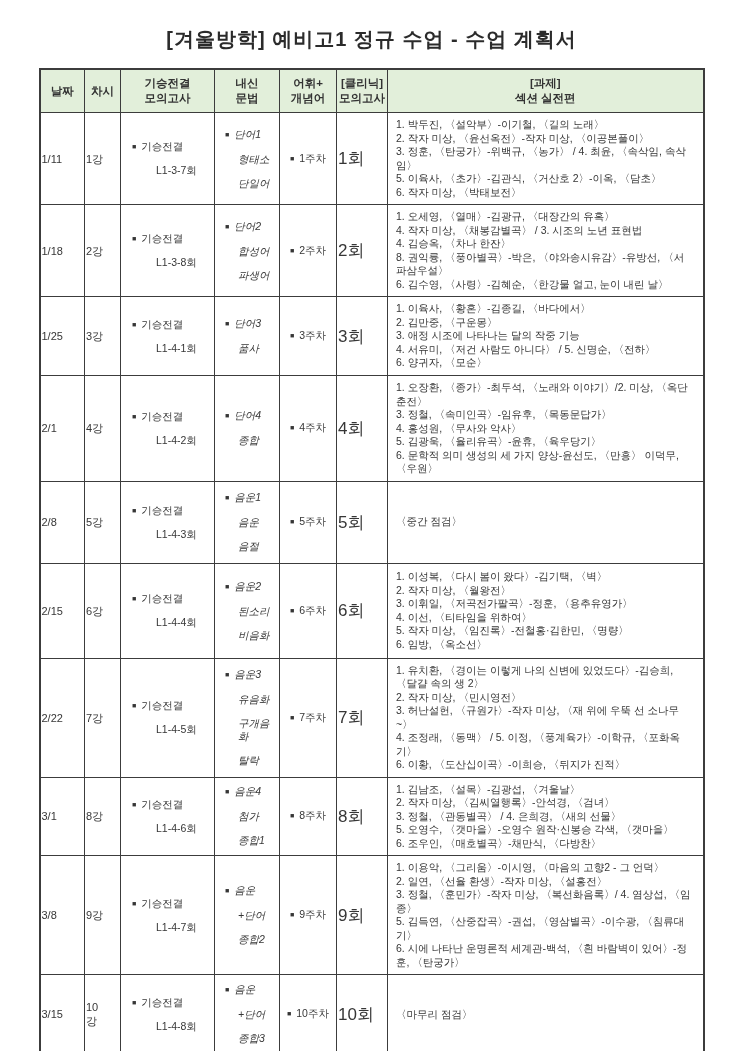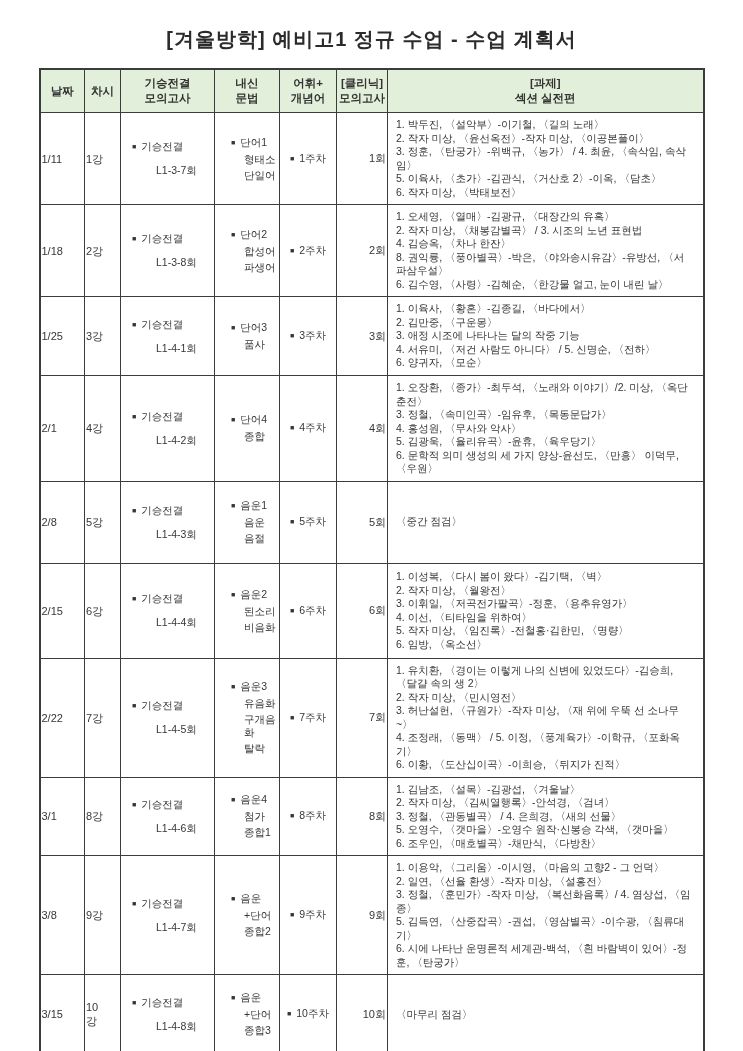--- a/index.html
+++ b/index.html
@@ -33,25 +33,25 @@
   tbody tr:nth-of-type(6){height:95px;}
   tbody tr:nth-of-type(7){height:95px;}
   tbody tr:nth-of-type(8){height:73px;}
   tbody tr:nth-of-type(9){height:100px;}
   tbody tr:nth-of-type(10){height:80px;}
   td.c-date,td.c-sess{text-align:left;font-size:11px;white-space:pre-line;line-height:14px;}
   .bline{display:flex;gap:5px;align-items:baseline;line-height:13px;}
   .bullet{font-size:7px;flex:0 0 auto;transform:translateY(-1px);}
   td.c-mock{padding:3px 2px 3px 11px;}
   td.c-mock .sub{padding-left:24px;margin-top:10px;line-height:13px;}
-  td.c-gram{padding:3px 2px 3px 16px;}
-  td.c-gram .sub2{padding-left:13px;margin-top:3px;line-height:13px;}
+  td.c-gram{padding:3px 2px 3px 10px;font-style:italic;}
+  td.c-gram .sub2{padding-left:13px;margin-top:11px;line-height:13px;}
   td.c-vocab{padding:12px 2px;}
   td.c-vocab .bline{justify-content:center;}
-  td.c-clinic{text-align:right;font-size:11px;}
+  td.c-clinic{text-align:left;font-size:17px;}
   td.c-tasks{padding:5px 8px;line-height:13.5px;text-align:left;}
   .task-line{margin:0;}
 </style>
 </head>
 <body>
 
 <div class="page">
   <div class="doc-title">[겨울방학] 예비고1 정규 수업 - 수업 계획서</div>
 
   <table class="schedule">
@@ -134,21 +134,21 @@
           </td>
           <td class="c-vocab">
             <div class="bline">
               <span class="bullet">■</span>
               <span>2주차</span>
             </div>
           </td>
           <td class="c-clinic">2회</td>
           <td class="c-tasks">
             <div class="task-line">1. 오세영, 〈열매〉-김광규, 〈대장간의 유혹〉</div>
-            <div class="task-line">2. 작자 미상, 〈채봉감별곡〉 / 3. 시조의 노년 표현법</div>
+            <div class="task-line">4. 작자 미상, 〈채봉감별곡〉 / 3. 시조의 노년 표현법</div>
             <div class="task-line">4. 김승옥, 〈차나 한잔〉</div>
             <div class="task-line">8. 권익륭, 〈풍아별곡〉-박은, 〈야와송시유감〉-유방선, 〈서파삼우설〉</div>
             <div class="task-line">6. 김수영, 〈사령〉-김혜순, 〈한강물 얼고, 눈이 내린 날〉</div>
           </td>
         </tr>
         <tr>
           <td class="c-date">1/25</td>
           <td class="c-sess">3강</td>
           <td class="c-mock">
             <div class="bline">

